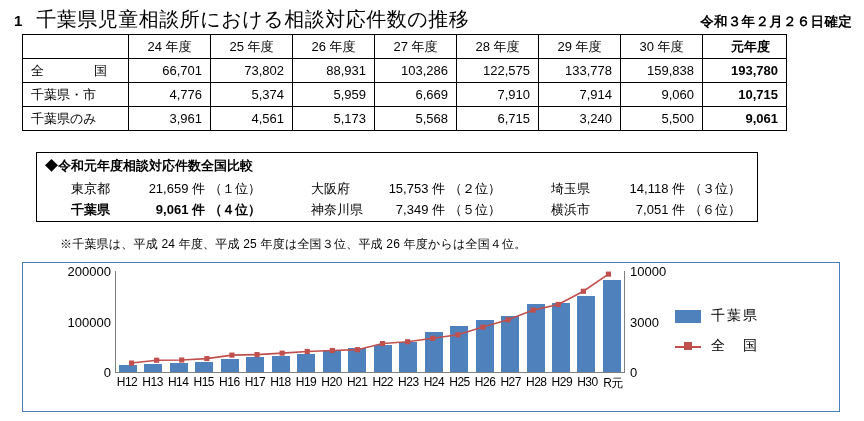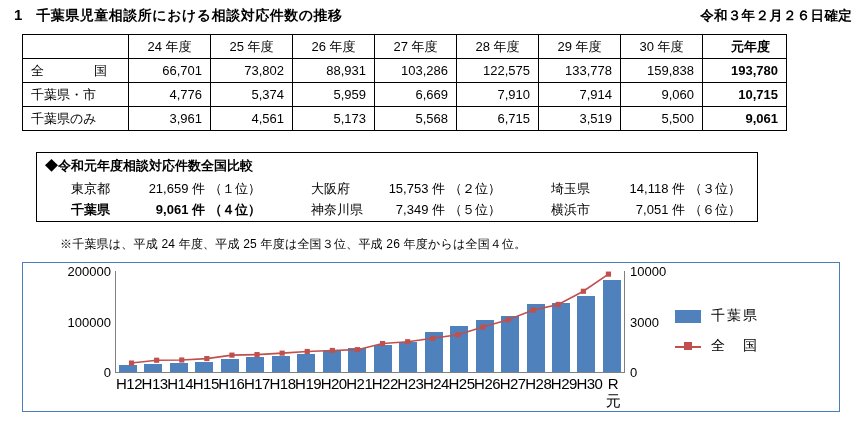--- a/index.html
+++ b/index.html
@@ -13,21 +13,21 @@
   }
   .page { position: relative; width: 864px; height: 421px; }
 
   
   .hdr {
     position: absolute; left: 14px; top: 6px; width: 838px;
     display: flex; align-items: baseline; justify-content: space-between;
   }
   .hdr-left { display: flex; align-items: baseline; }
   .hdr-num { font-size: 15px; font-weight: bold; margin-right: 14px; }
-  .hdr-title { font-size: 14px; font-weight: bold; letter-spacing: 0.5px; }
+  .hdr-title { font-size: 20px; font-weight: normal; letter-spacing: 0.5px; }
   .hdr-right { font-size: 13.5px; font-weight: bold; letter-spacing: 0.3px; }
 
   
   .tbl-wrap { position: absolute; left: 22px; top: 34px; }
   table.main {
     border-collapse: collapse;
     font-size: 13px;
   }
   table.main th, table.main td {
     border: 1px solid #000;
@@ -110,21 +110,21 @@
   }
   .ylab-left, .ylab-right {
     position: absolute; font-size: 13px; color: #000;
   }
   .ylab-left { right: 100%; margin-right: 5px; transform: translateY(-50%); white-space: nowrap; }
   .ylab-right { left: 100%; margin-left: 6px; transform: translateY(-50%); white-space: nowrap; }
   .xticks {
     position: absolute; left: 92px; top: 112px; width: 510px;
     display: flex; justify-content: space-between;
     padding: 0 1px;
-    font-size: 15px;
+    font-size: 12px;
   }
   .xticks span { width: 22px; text-align: center; letter-spacing: -0.5px; }
   .legend {
     position: absolute; right: 14px; top: 38px;
     width: 150px;
     font-size: 14px;
   }
   .legend .lg-row { display: flex; align-items: center; height: 30px; }
   .lg-swatch-bar { width: 26px; height: 13px; background: #4f81bd; margin-right: 10px; }
   .lg-swatch-line { width: 26px; height: 13px; position: relative; margin-right: 10px; }
@@ -187,21 +187,21 @@
           <td>9,060</td>
           <td class="lastcol">10,715</td>
         </tr>
         <tr>
           <td class="rowhead">千葉県のみ</td>
           <td>3,961</td>
           <td>4,561</td>
           <td>5,173</td>
           <td>5,568</td>
           <td>6,715</td>
-          <td>3,519</td>
+          <td>3,240</td>
           <td>5,500</td>
           <td class="lastcol">9,061</td>
         </tr>
       </tbody>
     </table>
   </div>
 
 
   <div class="cmp">
     <div class="cmp-title">◆令和元年度相談対応件数全国比較</div>

